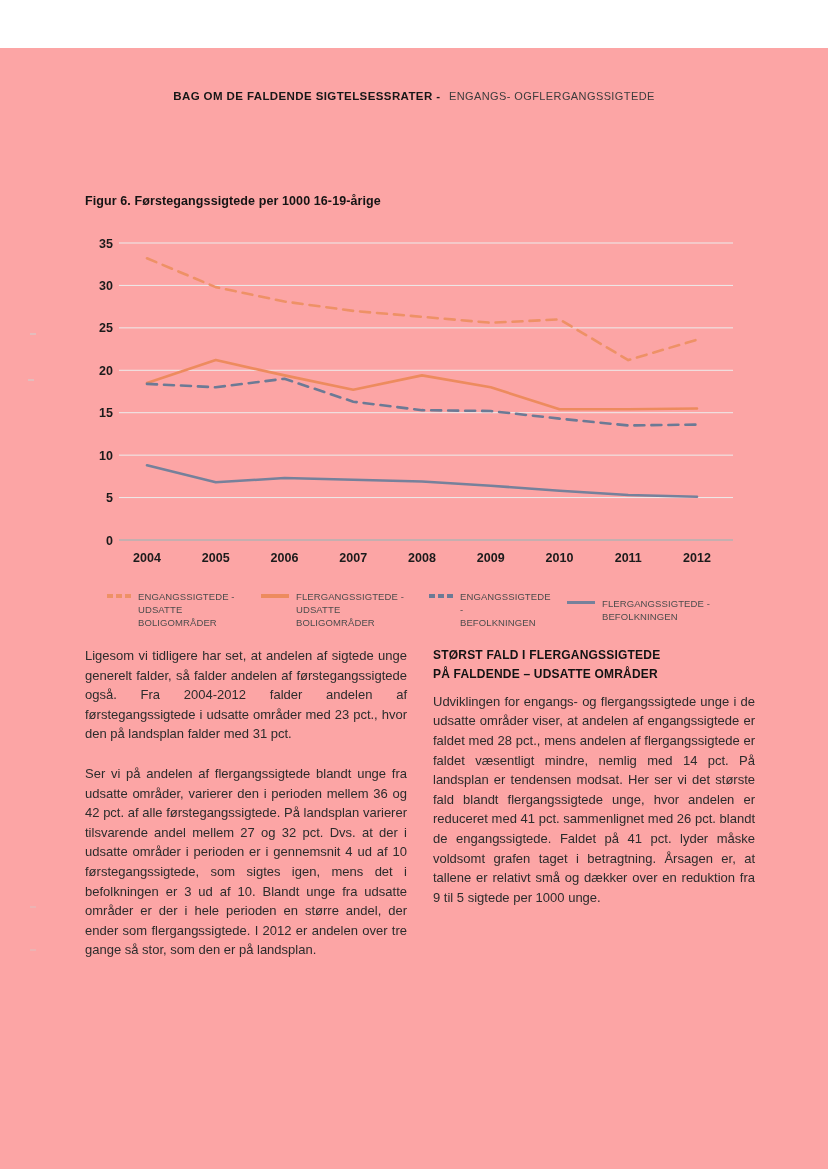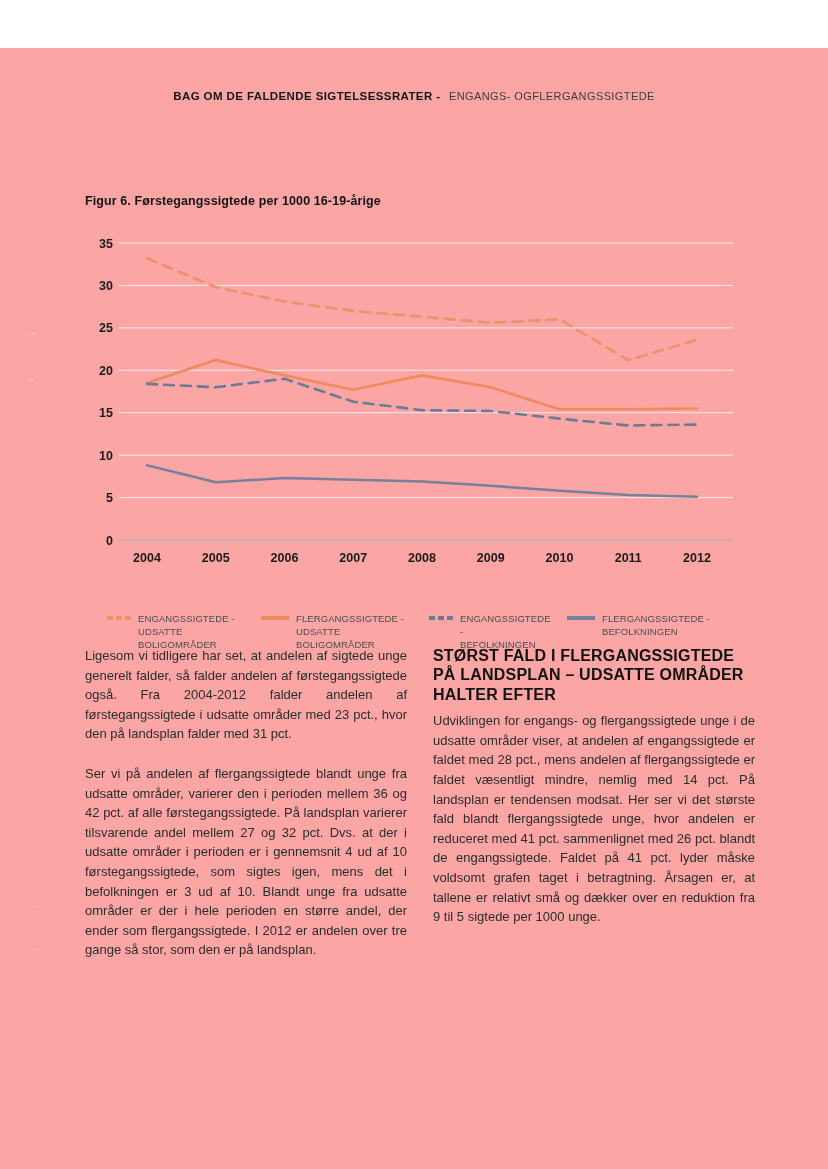--- a/index.html
+++ b/index.html
@@ -26,22 +26,22 @@
     font-weight: bold; font-size: 12.5px; color: #141414; letter-spacing: .1px;
   }
   
   .chart-wrap { position: absolute; top: 180px; left: 85px; width: 650px; height: 345px; }
   .gridline { stroke: #ececec; stroke-width: 1; }
   .axisline { stroke: #b3b3b3; stroke-width: 1.6; }
   .ytick { font-family: "Liberation Sans", sans-serif; font-weight: bold; font-size: 12.5px; fill: #1b1b1b; text-anchor: end; }
   .xtick { font-family: "Liberation Sans", sans-serif; font-weight: bold; font-size: 12.5px; fill: #1b1b1b; text-anchor: middle; }
   
   .legend {
-    position: absolute; top: 564px; left: 85px; width: 660px;
-    display: flex; align-items: flex-start;
+    position: absolute; top: 542px; left: 85px; width: 660px;
+    display: flex; align-items: center;
   }
   .legend-item { display: flex; align-items: flex-start; }
   .legend-item.li-1 { margin-left: 22px; width: 132px; }
   .legend-item.li-2 { margin-left: 22px; width: 146px; }
   .legend-item.li-3 { margin-left: 22px; width: 116px; }
   .legend-item.li-4 { margin-left: 22px; }
   .swatch { display: flex; gap: 3px; margin-top: 4px; margin-right: 7px; flex: none; }
   .sw-dash { display: inline-block; width: 6px; height: 3.5px; }
   .sw-bar  { display: inline-block; width: 28px; height: 3.5px; }
   .legend-label { font-size: 9.5px; line-height: 13px; color: #4c4c4c; letter-spacing: .1px; }
@@ -51,21 +51,21 @@
     display: flex; gap: 26px;
   }
   .col { width: 330px; }
   .col p {
     margin: 0 0 20px 0;
     font-size: 13px; line-height: 19.6px;
     text-align: justify; color: #2c2c2c;
   }
   .sec-heading {
     margin: 0 0 7px 0;
-    font-size: 16px; line-height: 19.4px;
+    font-size: 12px; line-height: 19.4px;
     font-weight: bold; color: #121212; letter-spacing: .2px;
   }
   
   .page-number {
     position: absolute; left: 0; right: 8px; bottom: 34px;
     text-align: left; font-weight: normal; font-size: 11.5px; color: #1c1c1c;
   }
   
   .artifact { position: absolute; background: #cfcfcf; width: 6px; height: 2px; opacity: .55; }
 </style>
@@ -164,22 +164,21 @@
   </div>
 
   <div class="columns">
     <section class="col">
       <p>Ligesom vi tidligere har set, at andelen af sigtede unge generelt falder, så falder andelen af førstegangssigtede også. Fra 2004-2012 falder andelen af førstegangssigtede i udsatte områder med 23 pct., hvor den på landsplan falder med 31 pct.</p>
       <p>Ser vi på andelen af flergangssigtede blandt unge fra udsatte områder, varierer den i perioden mellem 36 og 42 pct. af alle førstegangssigtede. På landsplan varierer tilsvarende andel mellem 27 og 32 pct. Dvs. at der i udsatte områder i perioden er i gennemsnit 4 ud af 10 førstegangssigtede, som sigtes igen, mens det i befolkningen er 3 ud af 10. Blandt unge fra udsatte områder er der i hele perioden en større andel, der ender som flergangssigtede. I 2012 er andelen over tre gange så stor, som den er på landsplan.</p>
     </section>
     <section class="col">
       <h2 class="sec-heading">
         <div>STØRST FALD I FLERGANGSSIGTEDE</div>
-        <div>PÅ LANDSPLAN – UDSATTE OMRÅDER</div>
-        <div>HALTER EFTER</div>
+        <div>PÅ FALDENDE – UDSATTE OMRÅDER</div>
       </h2>
       <p>Udviklingen for engangs- og flergangssigtede unge i de udsatte områder viser, at andelen af engangssigtede er faldet med 28 pct., mens andelen af flergangssigtede er faldet væsentligt mindre, nemlig med 14 pct. På landsplan er tendensen modsat. Her ser vi det største fald blandt flergangssigtede unge, hvor andelen er reduceret med 41 pct. sammenlignet med 26 pct. blandt de engangssigtede. Faldet på 41 pct. lyder måske voldsomt grafen taget i betragtning. Årsagen er, at tallene er relativt små og dækker over en reduktion fra 9 til 5 sigtede per 1000 unge.</p>
     </section>
   </div>
 
   <div class="page-number">- 18 -</div>
 
 </div>
 
 </body></html>

